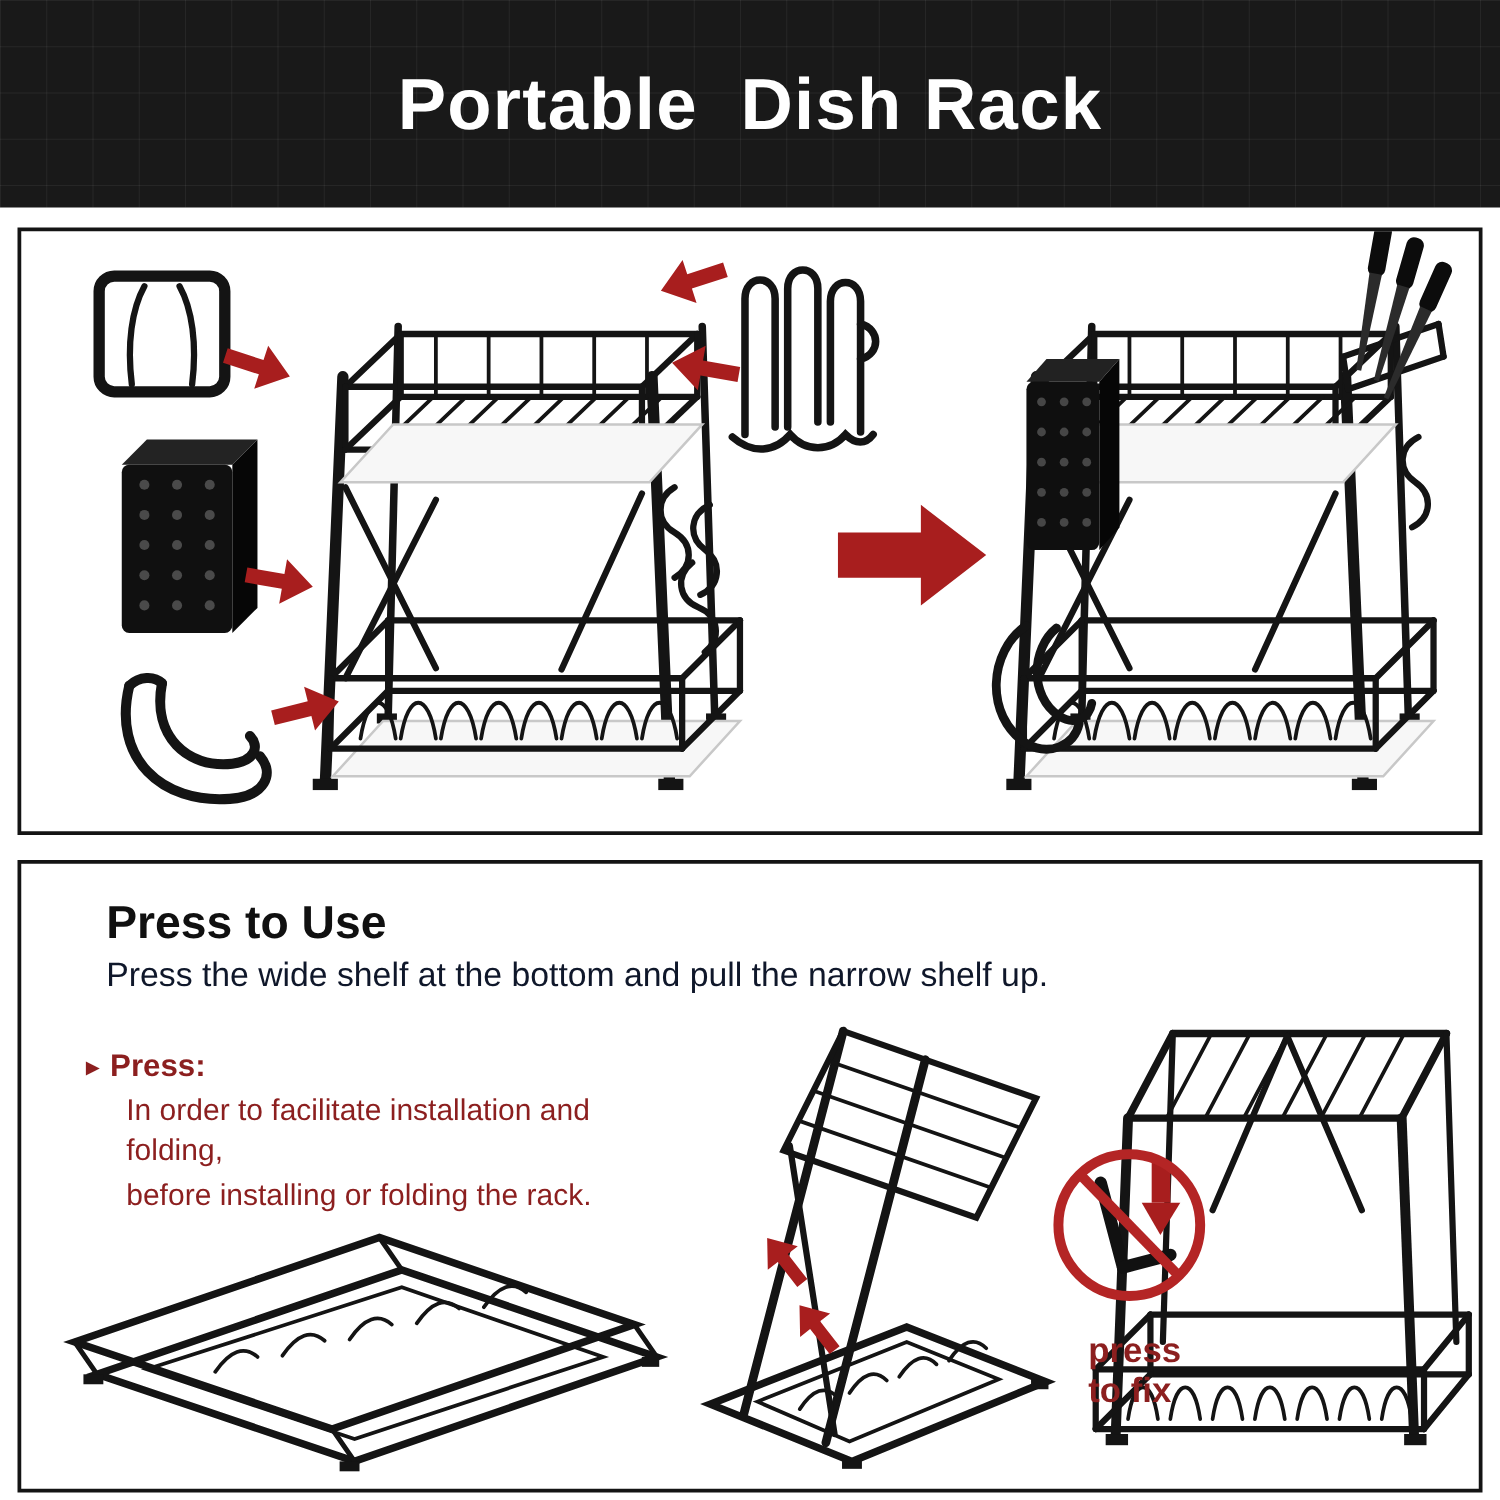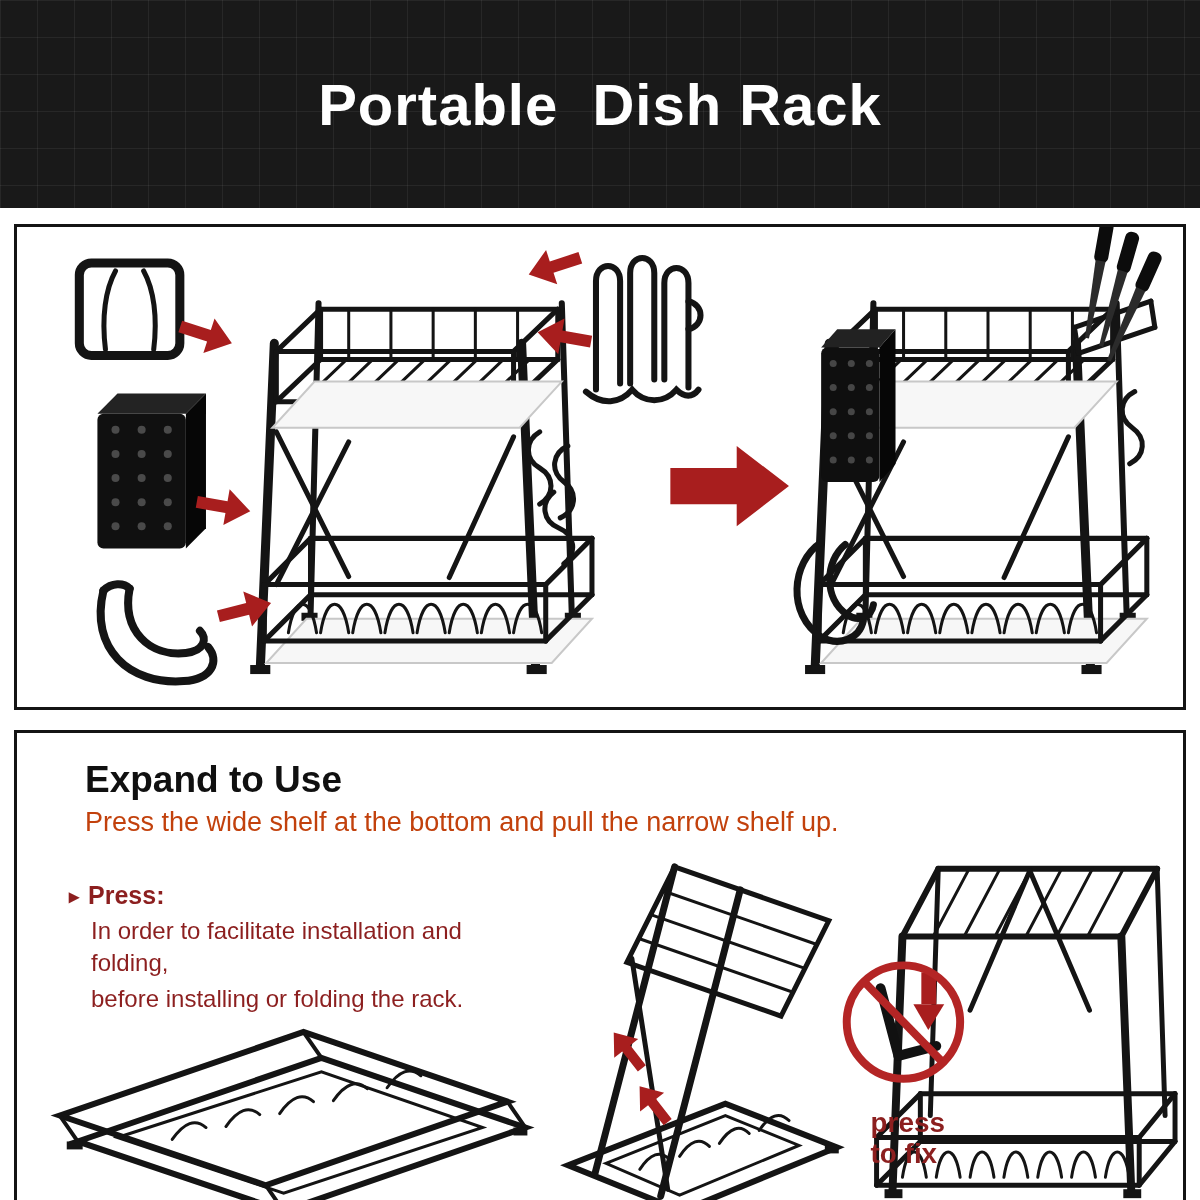--- a/index.html
+++ b/index.html
@@ -4,21 +4,21 @@
 <style>
   * { box-sizing: border-box; }
   html,body { margin:0; padding:0; }
   body {
     width:1200px; height:1200px;
     background:#ffffff;
     font-family:"Liberation Sans", sans-serif;
     position:relative; overflow:hidden;
   }
   .header {
-    height:208px; width:100%;
+    height:166px; width:100%;
     background-color:#191919;
     background-image:
       linear-gradient(rgba(255,255,255,.06) 1px, transparent 1px),
       linear-gradient(90deg, rgba(255,255,255,.06) 1px, transparent 1px);
     background-size:37px 37px;
     display:flex; align-items:center; justify-content:center;
   }
   .header h1 {
     margin:0; color:#ffffff; font-size:58px; font-weight:bold;
     letter-spacing:1px; white-space:pre;
@@ -28,29 +28,29 @@
   }
   .panel-assembly { margin-top:16px; height:486px; }
   .panel-assembly svg { display:block; width:100%; height:100%; }
   .panel-expand { margin-top:20px; height:506px; position:relative; }
   .expand-heading {
     margin:0; padding:26px 0 0 68px;
     font-size:37px; font-weight:bold; color:#101010;
   }
   .expand-subtitle {
     margin:6px 0 0 0; padding-left:68px;
-    font-size:27px; color:#c2410c;
+    font-size:27px; color:#0f172a;
   }
   .note-block {
     position:absolute; left:52px; top:148px; width:460px;
     color:#8c1f1f;
   }
   .note-head { display:flex; align-items:center; gap:9px; font-size:25px; font-weight:bold; }
   .note-bullet { font-size:20px; line-height:1; }
-  .note-line { margin:5px 0 0 22px; font-size:24px; line-height:1.32; }
+  .note-line { margin:5px 0 0 32px; font-size:24px; line-height:1.32; }
   .folding-svg { position:absolute; left:0; bottom:4px; width:100%; height:388px; display:block; }
 </style>
 </head>
 <body>
 
 <header class="header">
   <h1>Portable  Dish Rack</h1>
 </header>
 
 <section class="panel panel-assembly">
@@ -310,21 +310,21 @@
     </g>
 
     <g fill="none" stroke="#141414" stroke-width="7" stroke-linecap="round">
       <path d="M800,310 C770,330 766,382 800,404 C818,414 838,406 842,388"></path>
       <path d="M824,312 C804,328 802,366 826,382 C838,390 850,384 852,372"></path>
     </g>
   </svg>
 </section>
 
 <section class="panel panel-expand">
-  <h2 class="expand-heading">Expand to Use</h2>
+  <h2 class="expand-heading">Press to Use</h2>
   <p class="expand-subtitle">Press the wide shelf at the bottom and pull the narrow shelf up.</p>
 
   <div class="note-block">
     <div class="note-head">
       <span class="note-bullet">▸</span>
       <span>Press:</span>
     </div>
     <p class="note-line">In order to facilitate installation and folding,</p>
     <p class="note-line">before installing or folding the rack.</p>
   </div>

